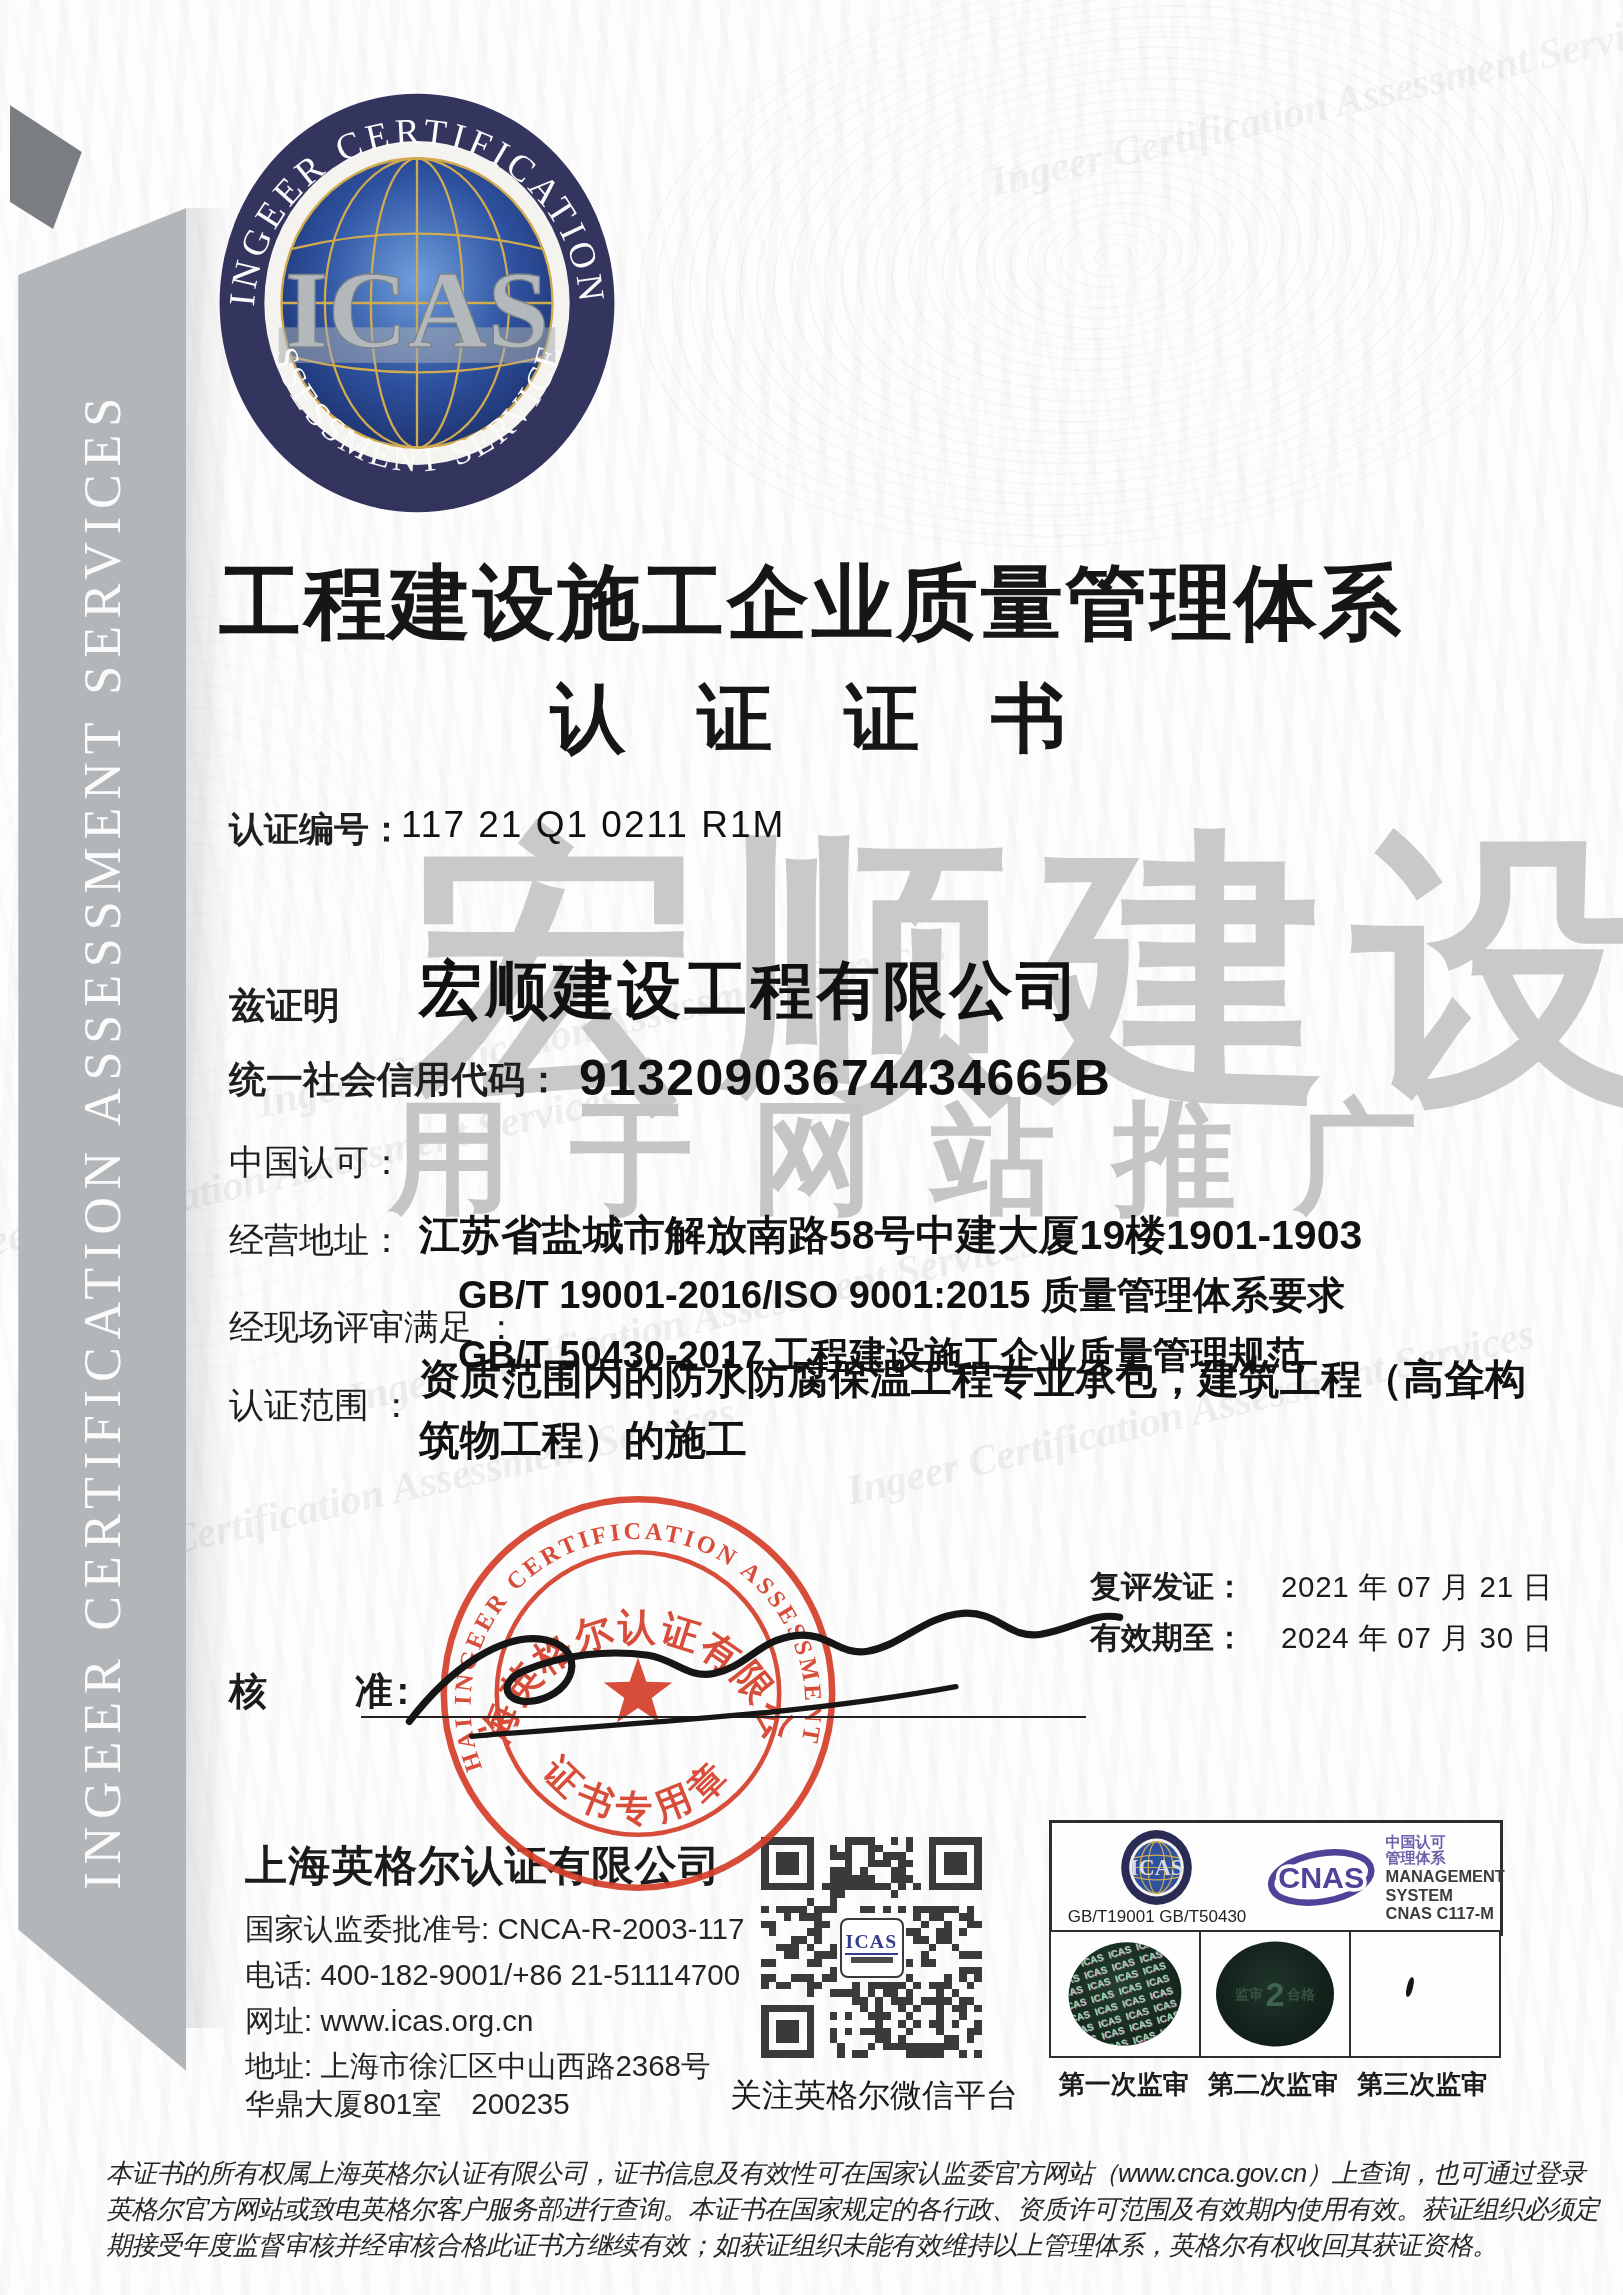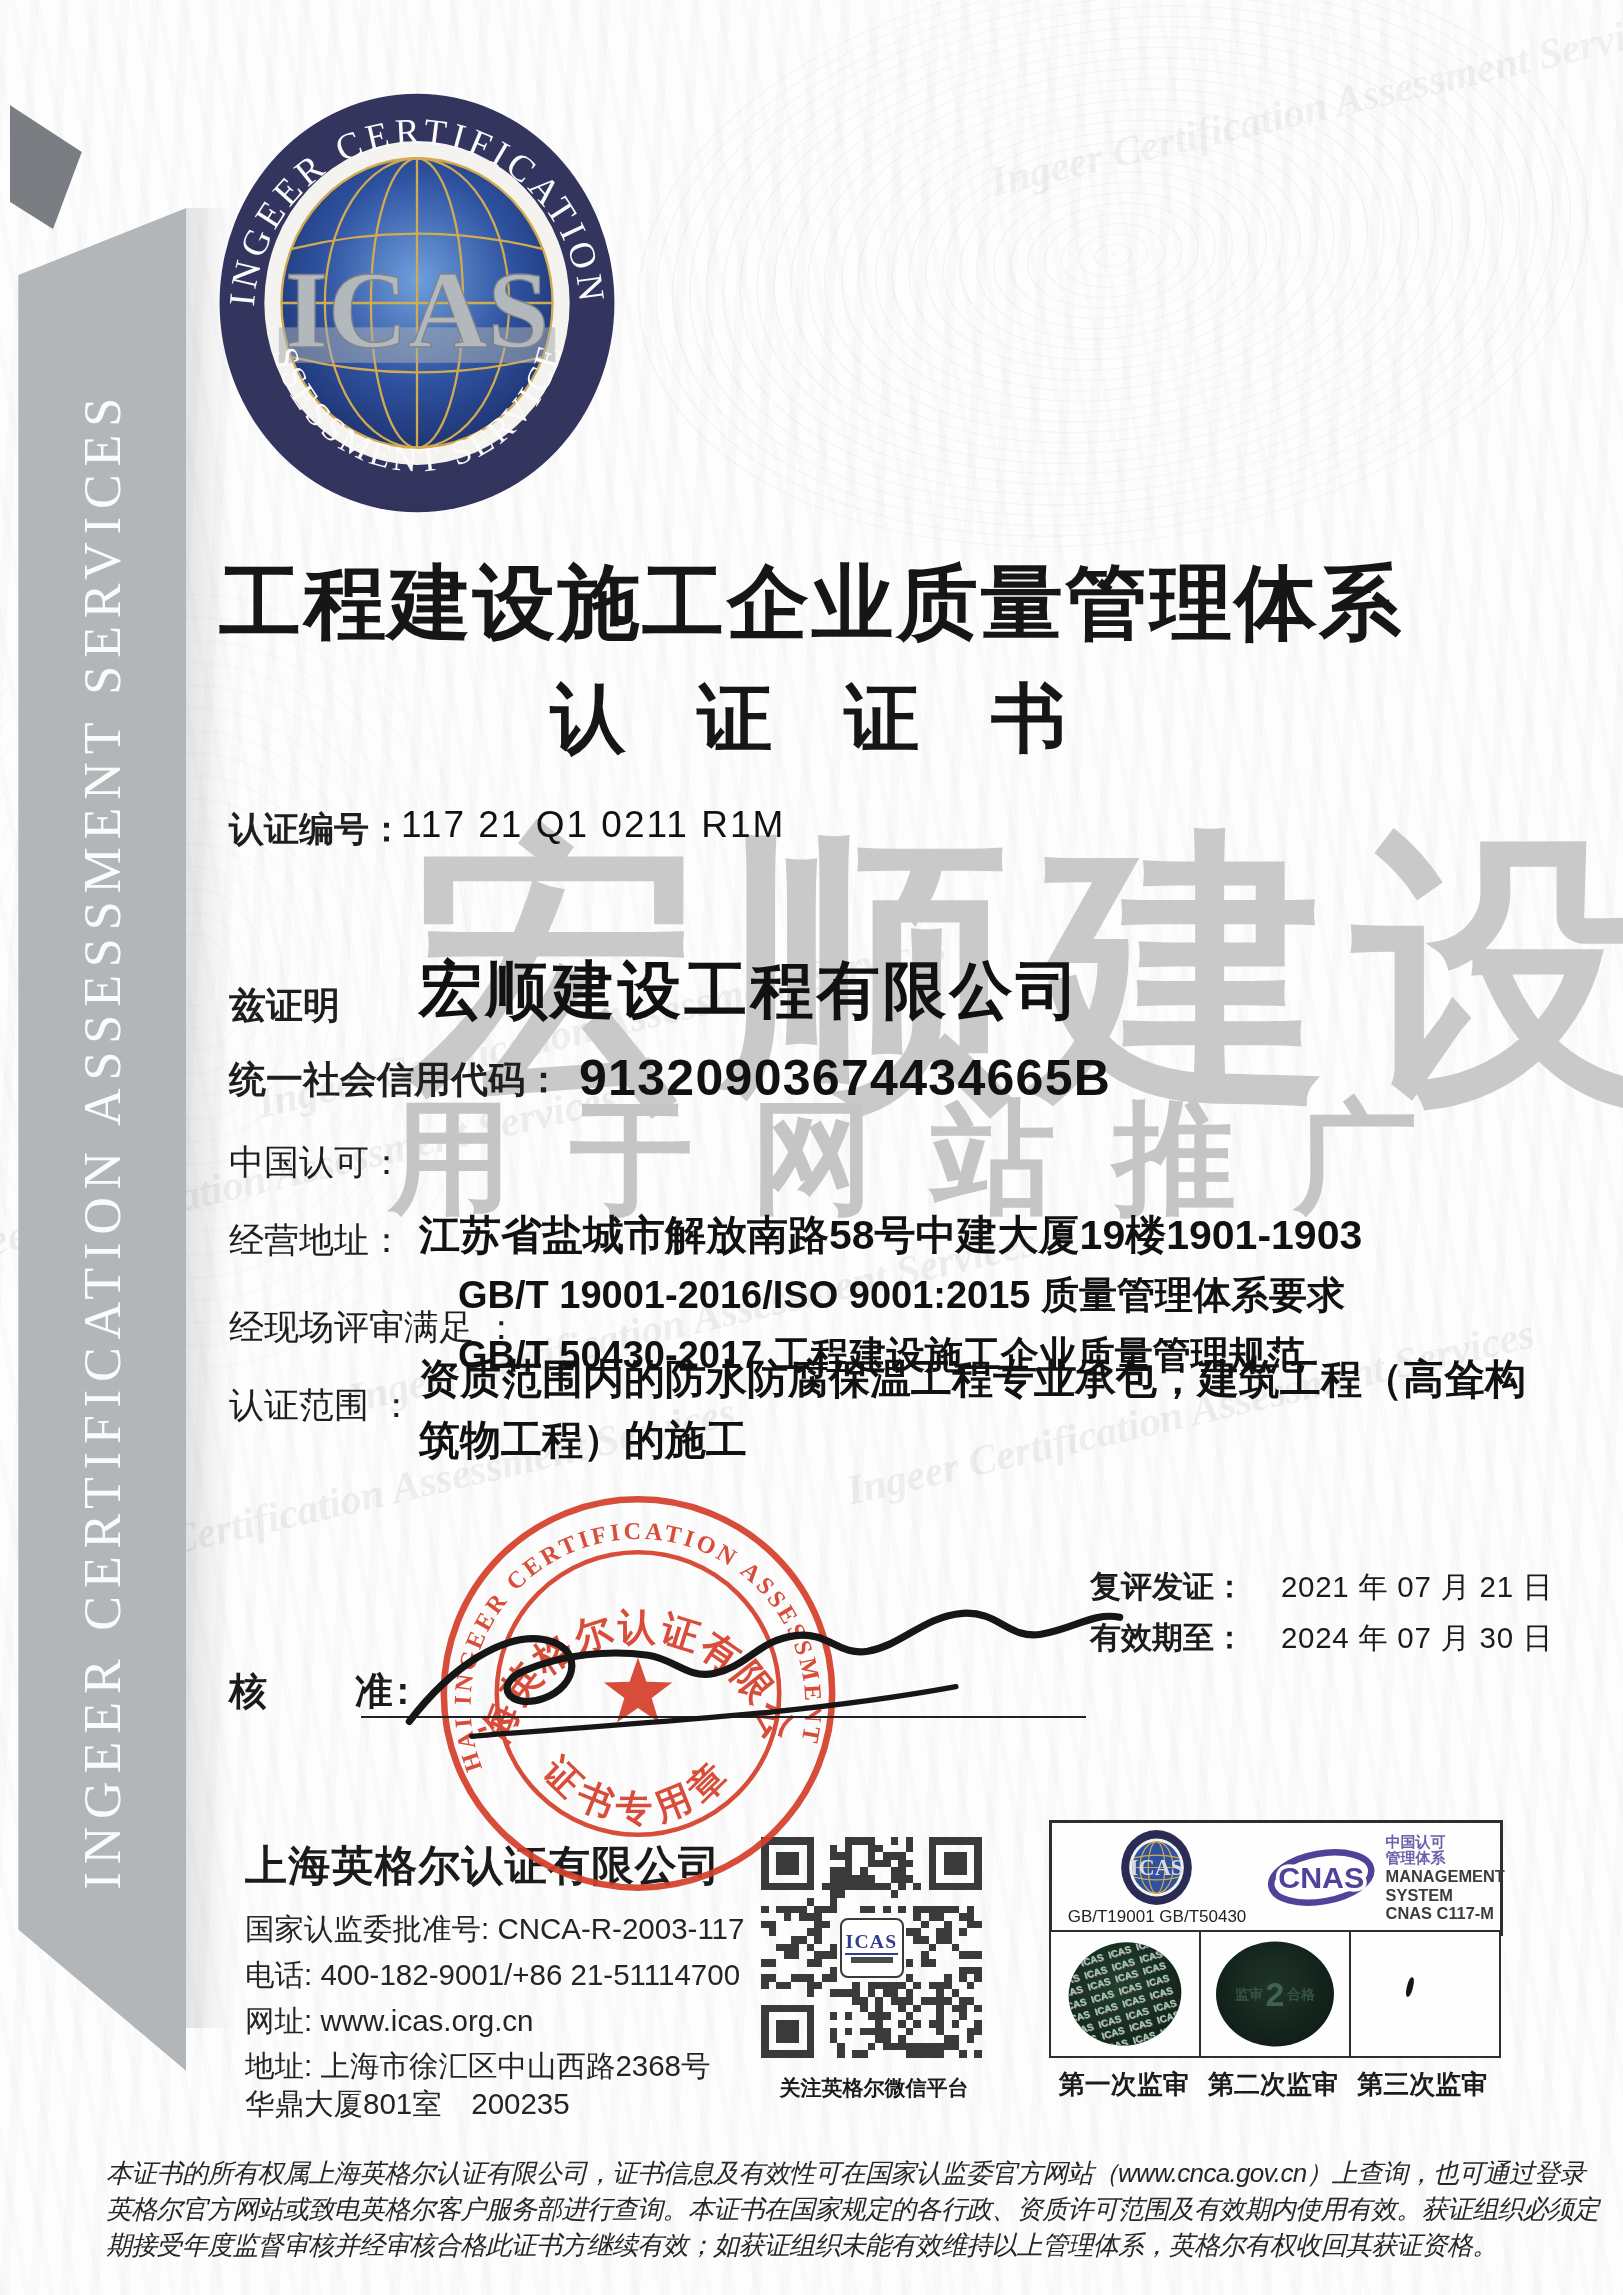--- a/index.html
+++ b/index.html
@@ -62,21 +62,21 @@
   .iline{left:245px;font-size:29.5px;font-weight:500;color:#242424;white-space:nowrap;}
   
   .qrbox{left:761px;top:1837px;width:221px;height:221px;z-index:3;}
   .qrbox svg{width:100%;height:100%;shape-rendering:crispEdges;fill:#3a3a3a;}
   .qrlogo{position:absolute;left:50%;top:50%;transform:translate(-50%,-50%);
     width:60px;height:56px;background:#fff;border:2px solid #3a3a3a;border-radius:7.9px;
     display:flex;flex-direction:column;align-items:center;justify-content:center;}
   .qrlogo .t{font-family:"Liberation Serif",serif;font-weight:700;font-size:19.6px;color:#343c8c;
     border-bottom:2px solid #343c8c;line-height:1.05;letter-spacing:1.3px;}
   .qrlogo .s{margin-top:2.6px;width:42px;height:5.9px;background:#4a4a4a;}
-  .qrcap{left:717px;top:2074px;width:314px;text-align:center;font-size:21px;font-weight:700;}
+  .qrcap{left:717px;top:2074px;width:314px;text-align:center;font-size:32px;font-weight:400;}
   
   .accbox{left:1049px;top:1820px;width:448px;height:110px;border:3.3px solid #2e2e2e;z-index:3;
     background:#fefefe;display:flex;align-items:center;}
   .acc-icas{margin-left:15.7px;display:flex;flex-direction:column;align-items:center;}
   .acc-icas .cap{font-size:17px;font-weight:500;margin-top:1.3px;color:#222;white-space:nowrap;}
   .cnaswrap{margin-left:19.6px;display:flex;align-items:center;}
   .cnastext{margin-left:9.2px;line-height:1.12;}
   .cnastext .cn{font-size:15px;color:#6b61ab;font-weight:600;}
   .cnastext .en{font-size:16.4px;color:#3c3c3c;font-weight:700;}
   .audittbl{left:1049px;top:1930px;width:448px;height:124px;z-index:3;display:flex;

